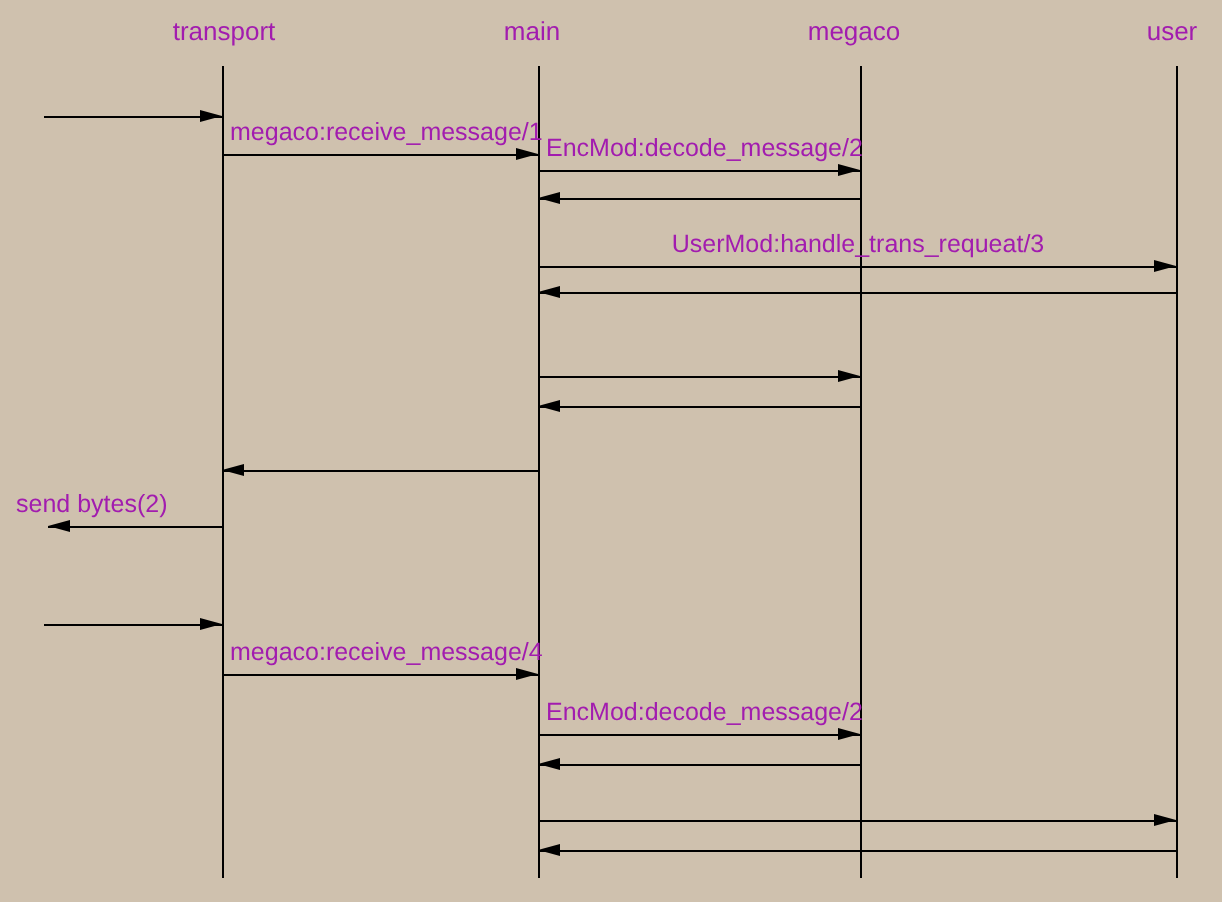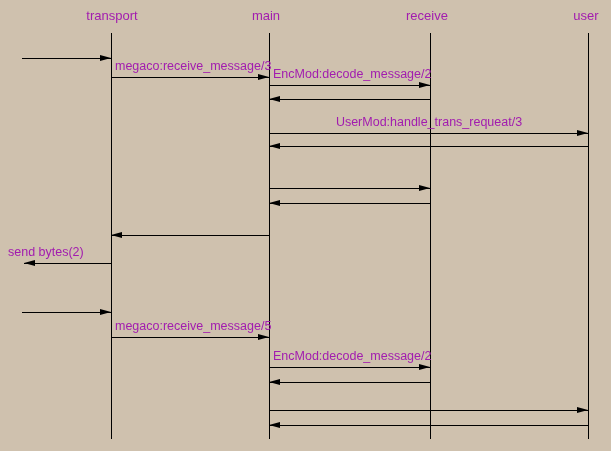--- a/index.html
+++ b/index.html
@@ -59,31 +59,31 @@
   }
   .msg-label.centered { transform: translateX(-50%); }
 </style>
 </head>
 <body>
 
 <div class="canvas">
 
   <div class="head" style="left:112px">transport</div>
   <div class="head" style="left:266px">main</div>
-  <div class="head" style="left:427px">receive</div>
+  <div class="head" style="left:427px">megaco</div>
   <div class="head" style="left:586px">user</div>
 
   <div class="lifeline" style="left:111px"></div>
   <div class="lifeline" style="left:269px"></div>
   <div class="lifeline" style="left:430px"></div>
   <div class="lifeline" style="left:588px"></div>
 
   <div class="msg-line right" style="left:22px; top:58px; width:89px"></div>
 
-  <div class="msg-label" style="left:115px; top:59px">megaco:receive_message/3</div>
+  <div class="msg-label" style="left:115px; top:59px">megaco:receive_message/1</div>
   <div class="msg-line right" style="left:111px; top:77px; width:158px"></div>
 
   <div class="msg-label" style="left:273px; top:67px">EncMod:decode_message/2</div>
   <div class="msg-line right" style="left:269px; top:85px; width:161px"></div>
 
   <div class="msg-line left" style="left:269px; top:99px; width:161px"></div>
 
   <div class="msg-label centered" style="left:429px; top:115px">UserMod:handle_trans_requeat/3</div>
   <div class="msg-line right" style="left:269px; top:133px; width:319px"></div>
 
@@ -93,21 +93,21 @@
 
   <div class="msg-line left" style="left:269px; top:203px; width:161px"></div>
 
   <div class="msg-line left" style="left:111px; top:235px; width:158px"></div>
 
   <div class="msg-label" style="left:8px; top:245px">send bytes(2)</div>
   <div class="msg-line left" style="left:24px; top:263px; width:87px"></div>
 
   <div class="msg-line right" style="left:22px; top:312px; width:89px"></div>
 
-  <div class="msg-label" style="left:115px; top:319px">megaco:receive_message/5</div>
+  <div class="msg-label" style="left:115px; top:319px">megaco:receive_message/4</div>
   <div class="msg-line right" style="left:111px; top:337px; width:158px"></div>
 
   <div class="msg-label" style="left:273px; top:349px">EncMod:decode_message/2</div>
   <div class="msg-line right" style="left:269px; top:367px; width:161px"></div>
 
   <div class="msg-line left" style="left:269px; top:382px; width:161px"></div>
 
   <div class="msg-line right" style="left:269px; top:410px; width:319px"></div>
 
   <div class="msg-line left" style="left:269px; top:425px; width:319px"></div>

